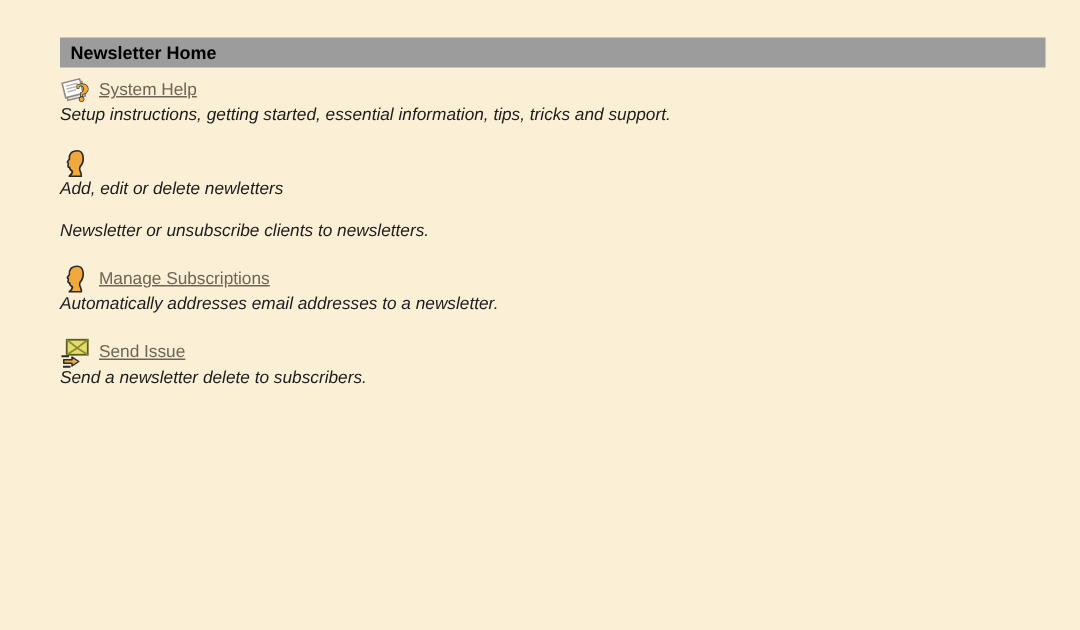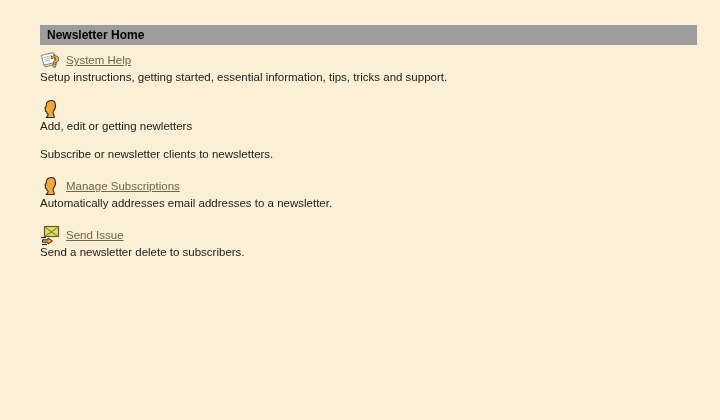--- a/index.html
+++ b/index.html
@@ -60,20 +60,21 @@
     color: #6c6655;
     text-decoration: underline;
     margin-left: 3px;
     cursor: pointer;
   }
   .item-desc {
     font-size: 11.5px;
     color: #1c1c1c;
     line-height: 13px;
     margin-top: 1px;
+    font-style: italic;
   }
 </style>
 </head>
 <body>
 
 <div class="page">
   <div class="content">
 
     <div class="header-bar">
       <span>Newsletter Home</span>
@@ -100,25 +101,25 @@
   </div>
 
   <div class="menu-item">
     <div class="item-head">
       <span class="icon">
               <svg width="23" height="21" viewBox="0 0 23 21" xmlns="http://www.w3.org/2000/svg">
     <path d="M11.5 1.5 C7.5 1.5 5.8 4.2 6.3 7 L5.1 8.6 C4.7 9.2 5.1 9.6 5.6 9.8 C5.4 10.3 5.3 10.7 5.5 11.1 C5.1 11.7 5.3 12.5 6.4 12.6 C6.6 14 7 14.8 8.2 15 C8.4 16.4 7.6 17.3 6.4 18.1 L6.2 18.5 H14.2 C14.5 16.8 13.6 15.7 13.2 14.3 C13 13.5 13.1 12.9 13.4 12.1 C14.9 10.5 15.7 7.8 15.4 5.5 C15.1 3 13.7 1.5 11.5 1.5 Z" fill="#f2a93b" stroke="#2a2a2a" stroke-width="1.1" stroke-linejoin="round"></path>
   </svg>
             </span>
     </div>
-    <div class="item-desc">Add, edit or getting newletters</div>
+    <div class="item-desc">Add, edit or delete newletters</div>
   </div>
 
   <div class="menu-item">
-    <div class="item-desc">Subscribe or newsletter clients to newsletters.</div>
+    <div class="item-desc">Newsletter or unsubscribe clients to newsletters.</div>
   </div>
 
   <div class="menu-item">
     <div class="item-head">
       <span class="icon">
               <svg width="23" height="21" viewBox="0 0 23 21" xmlns="http://www.w3.org/2000/svg">
     <path d="M11.5 1.5 C7.5 1.5 5.8 4.2 6.3 7 L5.1 8.6 C4.7 9.2 5.1 9.6 5.6 9.8 C5.4 10.3 5.3 10.7 5.5 11.1 C5.1 11.7 5.3 12.5 6.4 12.6 C6.6 14 7 14.8 8.2 15 C8.4 16.4 7.6 17.3 6.4 18.1 L6.2 18.5 H14.2 C14.5 16.8 13.6 15.7 13.2 14.3 C13 13.5 13.1 12.9 13.4 12.1 C14.9 10.5 15.7 7.8 15.4 5.5 C15.1 3 13.7 1.5 11.5 1.5 Z" fill="#f2a93b" stroke="#2a2a2a" stroke-width="1.1" stroke-linejoin="round"></path>
   </svg>
             </span>
       <a class="item-link">Manage Subscriptions</a>

